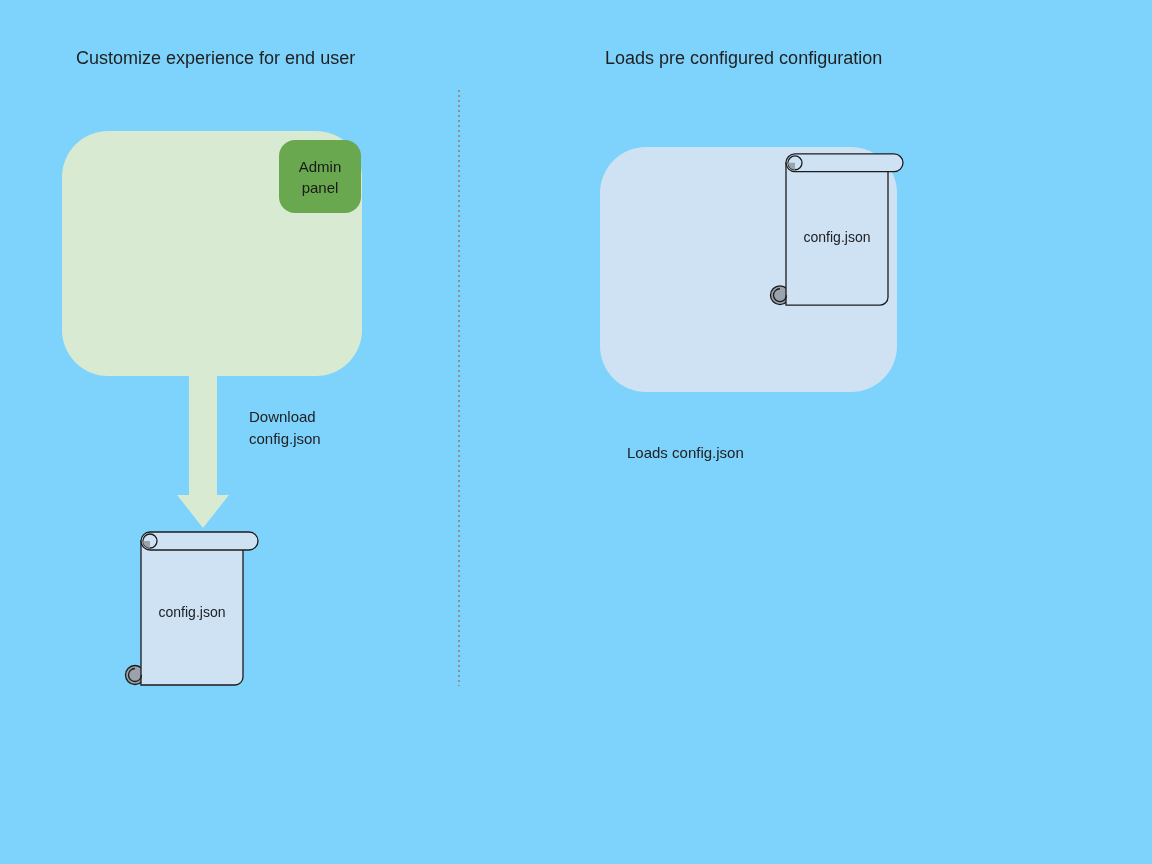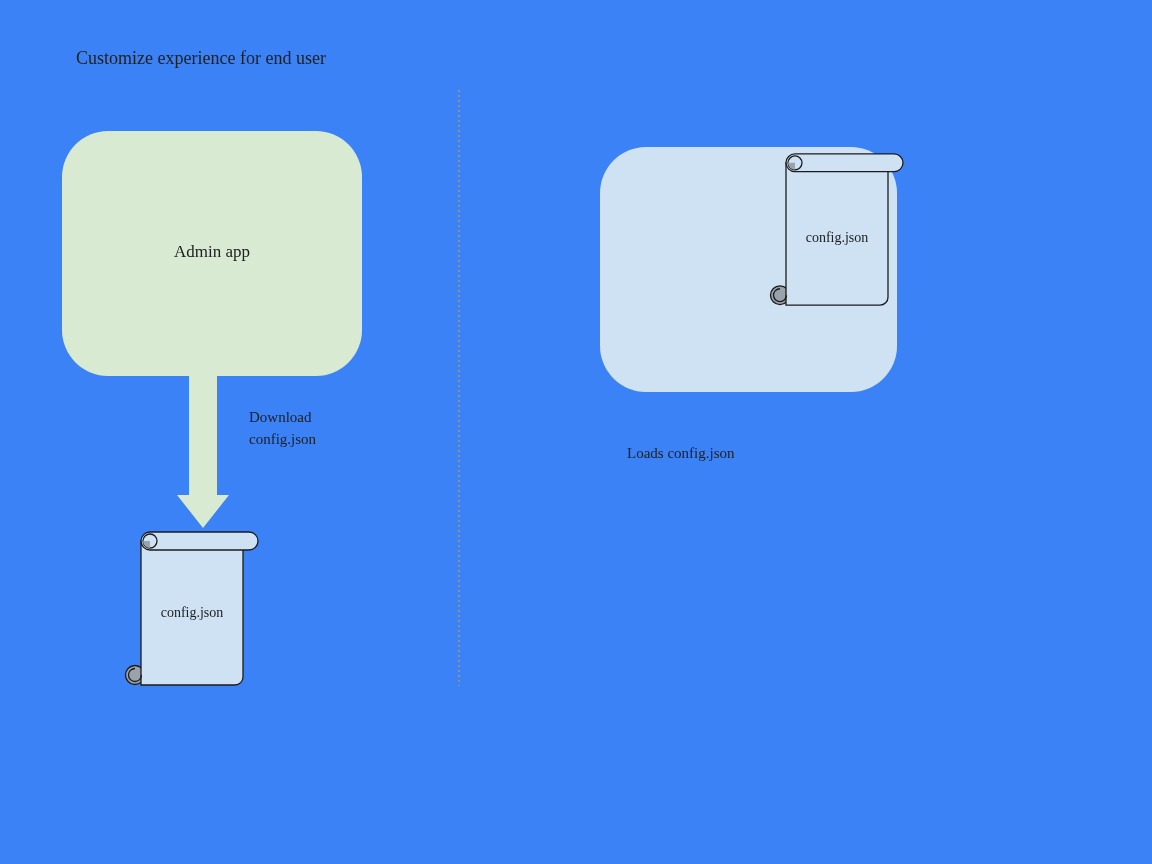--- a/index.html
+++ b/index.html
@@ -1,21 +1,21 @@
 <!DOCTYPE html>
 <html><head>
 <meta charset="utf-8">
 <style>
   html, body { margin: 0; padding: 0; background: #ffffff; }
   .canvas {
     position: relative;
     width: 1152px;
     height: 864px;
-    background: #3b82f6;
-    font-family: Liberation Serif, serif;
+    background: #7dd3fc;
+    font-family: Liberation Sans, sans-serif;
     color: #202124;
     overflow: hidden;
   }
   .abs { position: absolute; }
 
   .section-title {
     font-size: 18px;
     line-height: 20px;
     color: #1f1f1f;
     white-space: nowrap;
@@ -98,23 +98,26 @@
     font-size: 15px; line-height: 22px;
     white-space: nowrap;
   }
 </style>
 </head>
 <body>
 
 <div class="canvas">
 
   <div class="abs section-title title-left">Customize experience for end user</div>
+  <div class="abs section-title title-right">Loads pre configured configuration</div>
 
   <div class="abs admin-box">
-    <div class="admin-label">Admin app</div>
+    <div class="admin-badge">
+      <span>Admin panel</span>
+    </div>
   </div>
 
   <svg class="abs down-arrow" viewBox="0 0 56 152" preserveAspectRatio="none">
     <polygon points="14,0 42,0 42,119 54,119 28,152 2,119 14,119" fill="#d9ead3"></polygon>
   </svg>
 
   <div class="abs download-label">
     <div>Download</div>
     <div>config.json</div>
   </div>

